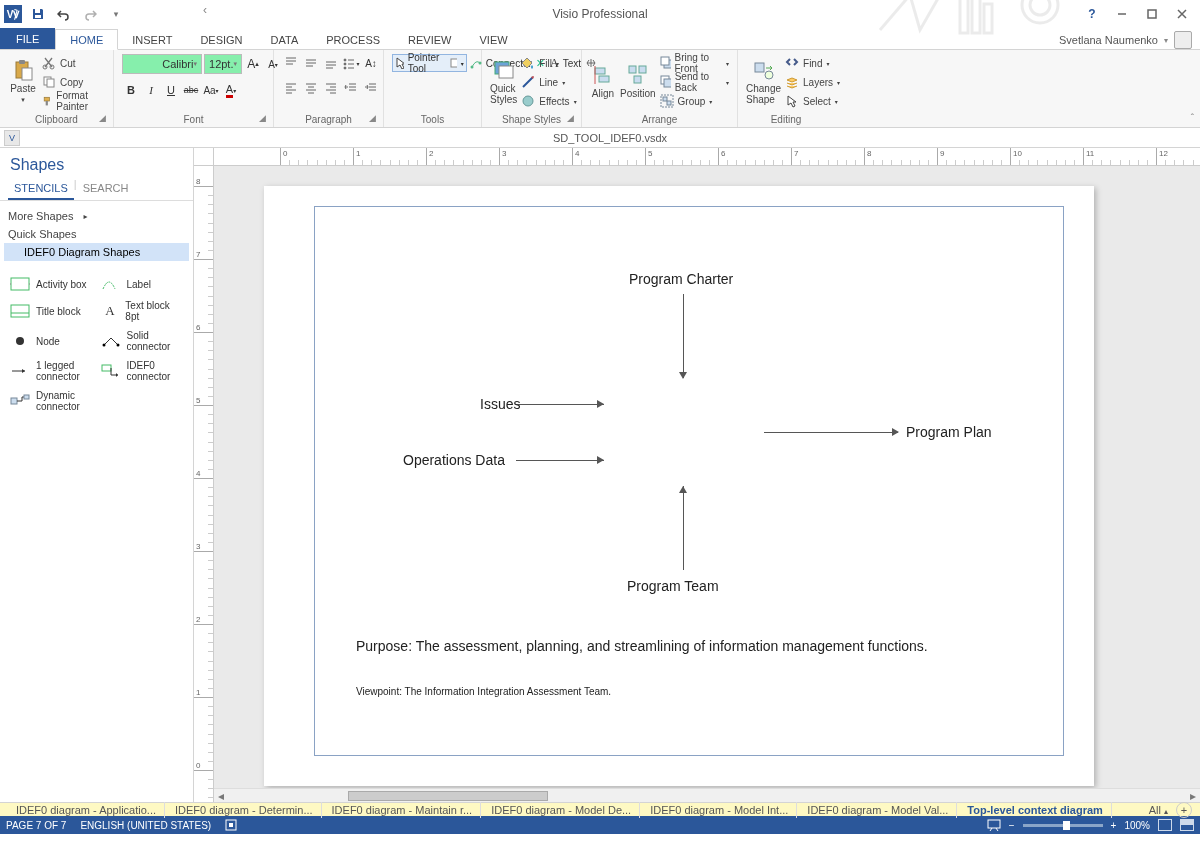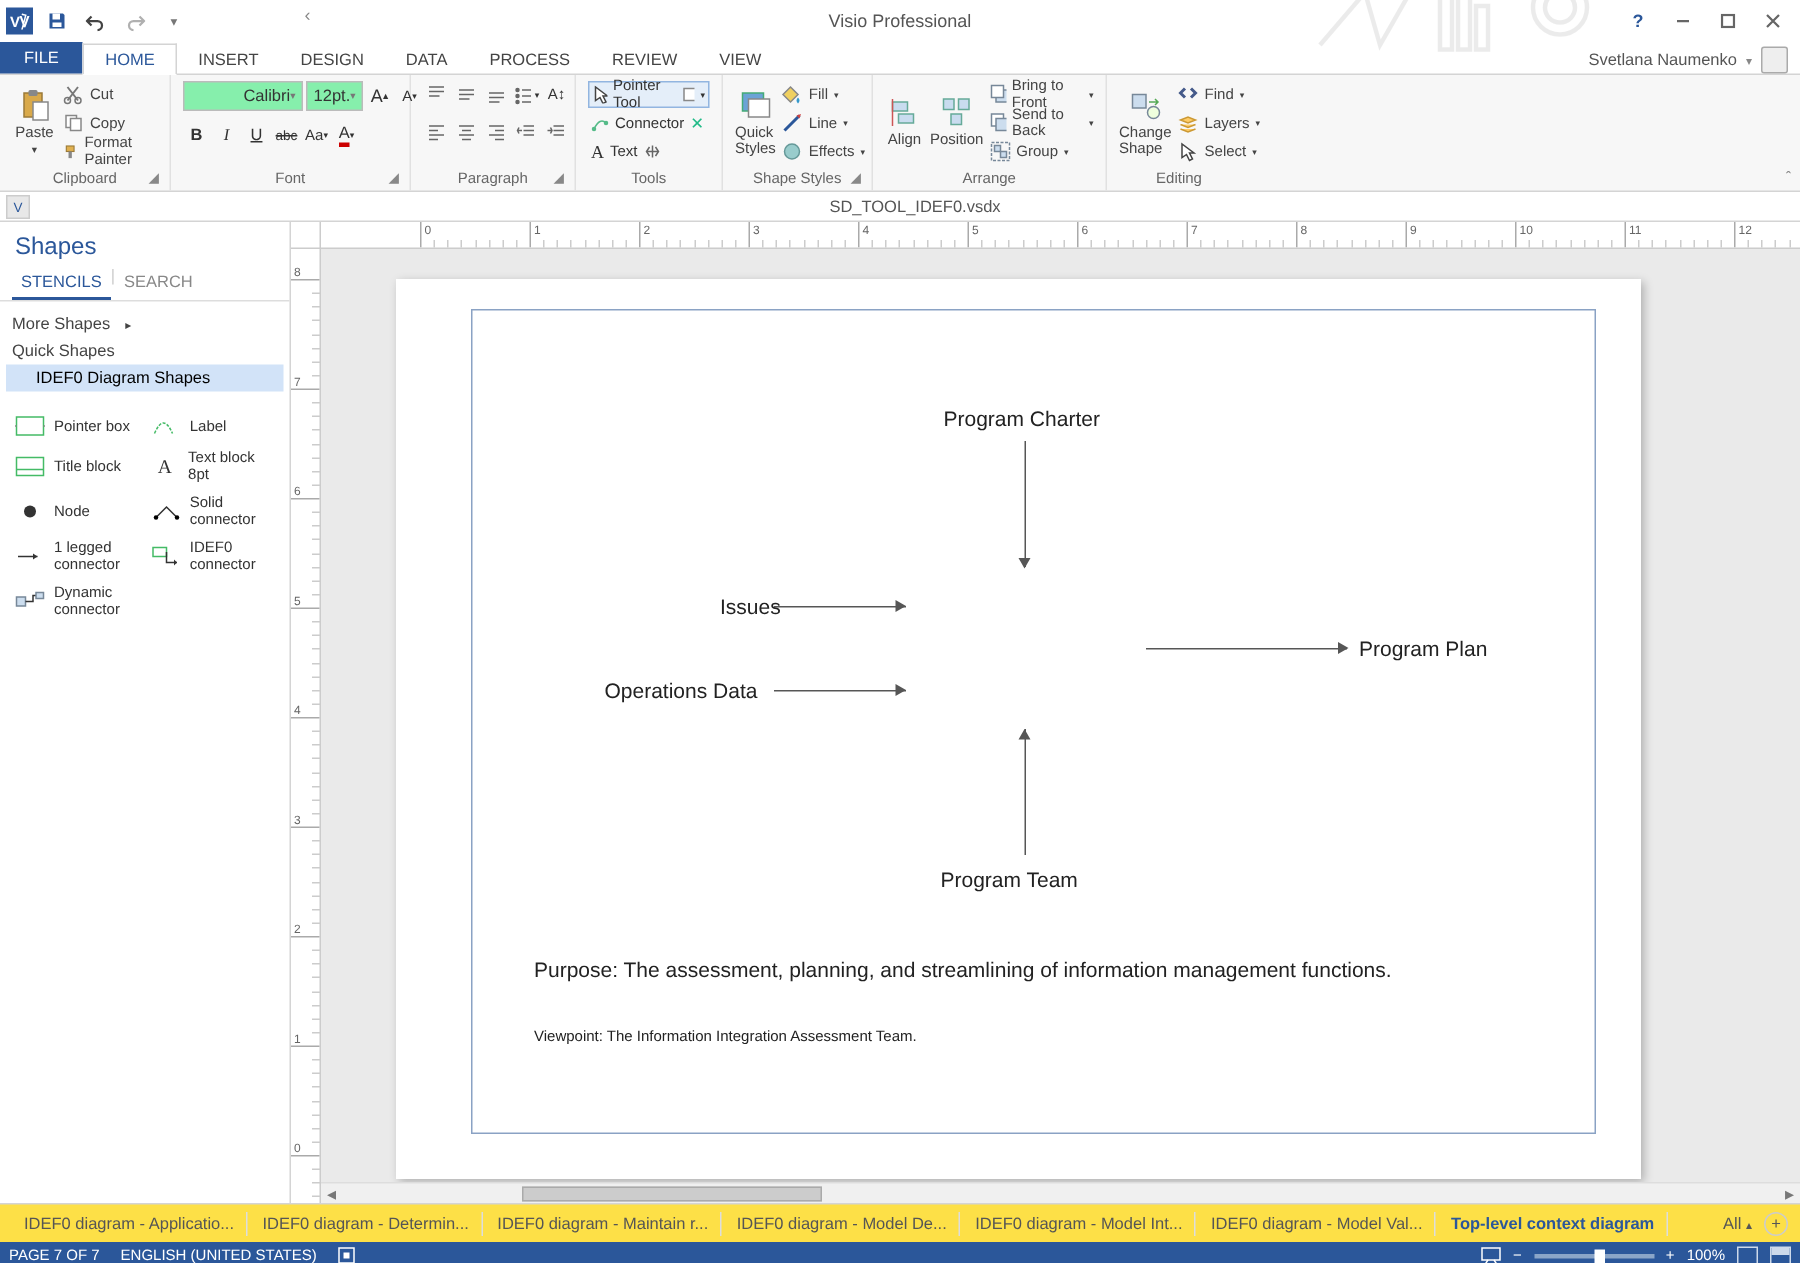--- a/index.html
+++ b/index.html
@@ -83,21 +83,21 @@
 
   
   .idef-box { position: absolute; width: 160px; height: 108px; background: #4f6f96; color: #fff; display: flex; align-items: center; justify-content: center; text-align: center; font-size: 16px; line-height: 1.3; }
   .arrow-line { position: absolute; background: #565656; }
   .arrow-head { position: absolute; width: 0; height: 0; }
   .dlabel { position: absolute; font-size: 14px; color: #222; }
   .footer-block { position: absolute; left: 50px; right: 30px; height: 46px; border: 1px solid #8aa2c4; display: flex; background: #cfdcec; }
   .footer-block .cell { border-right: 1px solid #8aa2c4; display: flex; align-items: center; justify-content: center; font-size: 14px; color: #222; }
 
   
-  .pagetabs { height: 26px; background: #fde047; border-top: 1px solid #d4d4d4; display: flex; align-items: center; font-size: 11px; color: #555; padding: 0 8px; gap: 2px; }
+  .pagetabs { height: 14px; background: #fef9c3; border-top: 1px solid #d4d4d4; display: flex; align-items: center; font-size: 11px; color: #555; padding: 0 8px; gap: 2px; }
   .pagetab { padding: 2px 8px; border-right: 1px solid #ddd; cursor: pointer; white-space: nowrap; }
   .pagetab.active { color: #2b579a; font-weight: 600; }
   .pagetabs .spacer { flex: 1; }
   .pagetabs .all { cursor: pointer; }
   .pagetabs .add { width: 16px; height: 16px; border: 1px solid #ccc; border-radius: 8px; display: flex; align-items: center; justify-content: center; margin-left: 6px; cursor: pointer; }
 
   
   .statusbar { height: 18px; background: #2b579a; color: #fff; display: flex; align-items: center; font-size: 10px; padding: 0 6px; gap: 14px; }
   .statusbar .right { margin-left: auto; display: flex; align-items: center; gap: 8px; }
   .zoom-slider { width: 80px; height: 3px; background: #8aa5c8; position: relative; }
@@ -346,21 +346,21 @@
               </g>
             </svg>
           </div>
       </div>
     </div>
     <div class="group-label">Paragraph</div>
     <div class="launcher">◢</div>
   </div>
 
   <div class="group" style="width:98px">
-    <div class="grp-body" style="flex-direction:column;gap:1px">
+    <div class="grp-body" style="flex-direction:row;gap:1px">
       <div class="tool-row sel">
           <svg width="12" height="12">
             <path d="M2 1 L2 10 L5 8 L7 12 L9 11 L7 7 L10 7 z" fill="#fff" stroke="#444"></path>
           </svg>
           <span>Pointer Tool</span>
           <svg width="10" height="10" style="margin-left:auto">
             <rect x="1" y="1" width="8" height="8" fill="#fff" stroke="#888"></rect>
           </svg>
           <span style="font-size:6px">▾</span>
         </div>
@@ -537,21 +537,21 @@
     </div>
     <div class="shape-grid">
       <div class="shape-cell">
           <span class="sic">
             <svg width="20" height="14">
               <rect x="1" y="1" width="18" height="12" fill="#fff" stroke="#4b6"></rect>
               <line x1="0" y1="7" x2="1" y2="7" stroke="#888"></line>
               <line x1="19" y1="7" x2="20" y2="7" stroke="#888"></line>
             </svg>
           </span>
-          <span>Pointer box</span>
+          <span>Activity box</span>
         </div>
       <div class="shape-cell">
           <span class="sic">
             <svg width="20" height="14">
               <path d="M2 12 q6-14 12 0" fill="none" stroke="#4b6" stroke-dasharray="2 1"></path>
             </svg>
           </span>
           <span>Label</span>
         </div>
       <div class="shape-cell">

